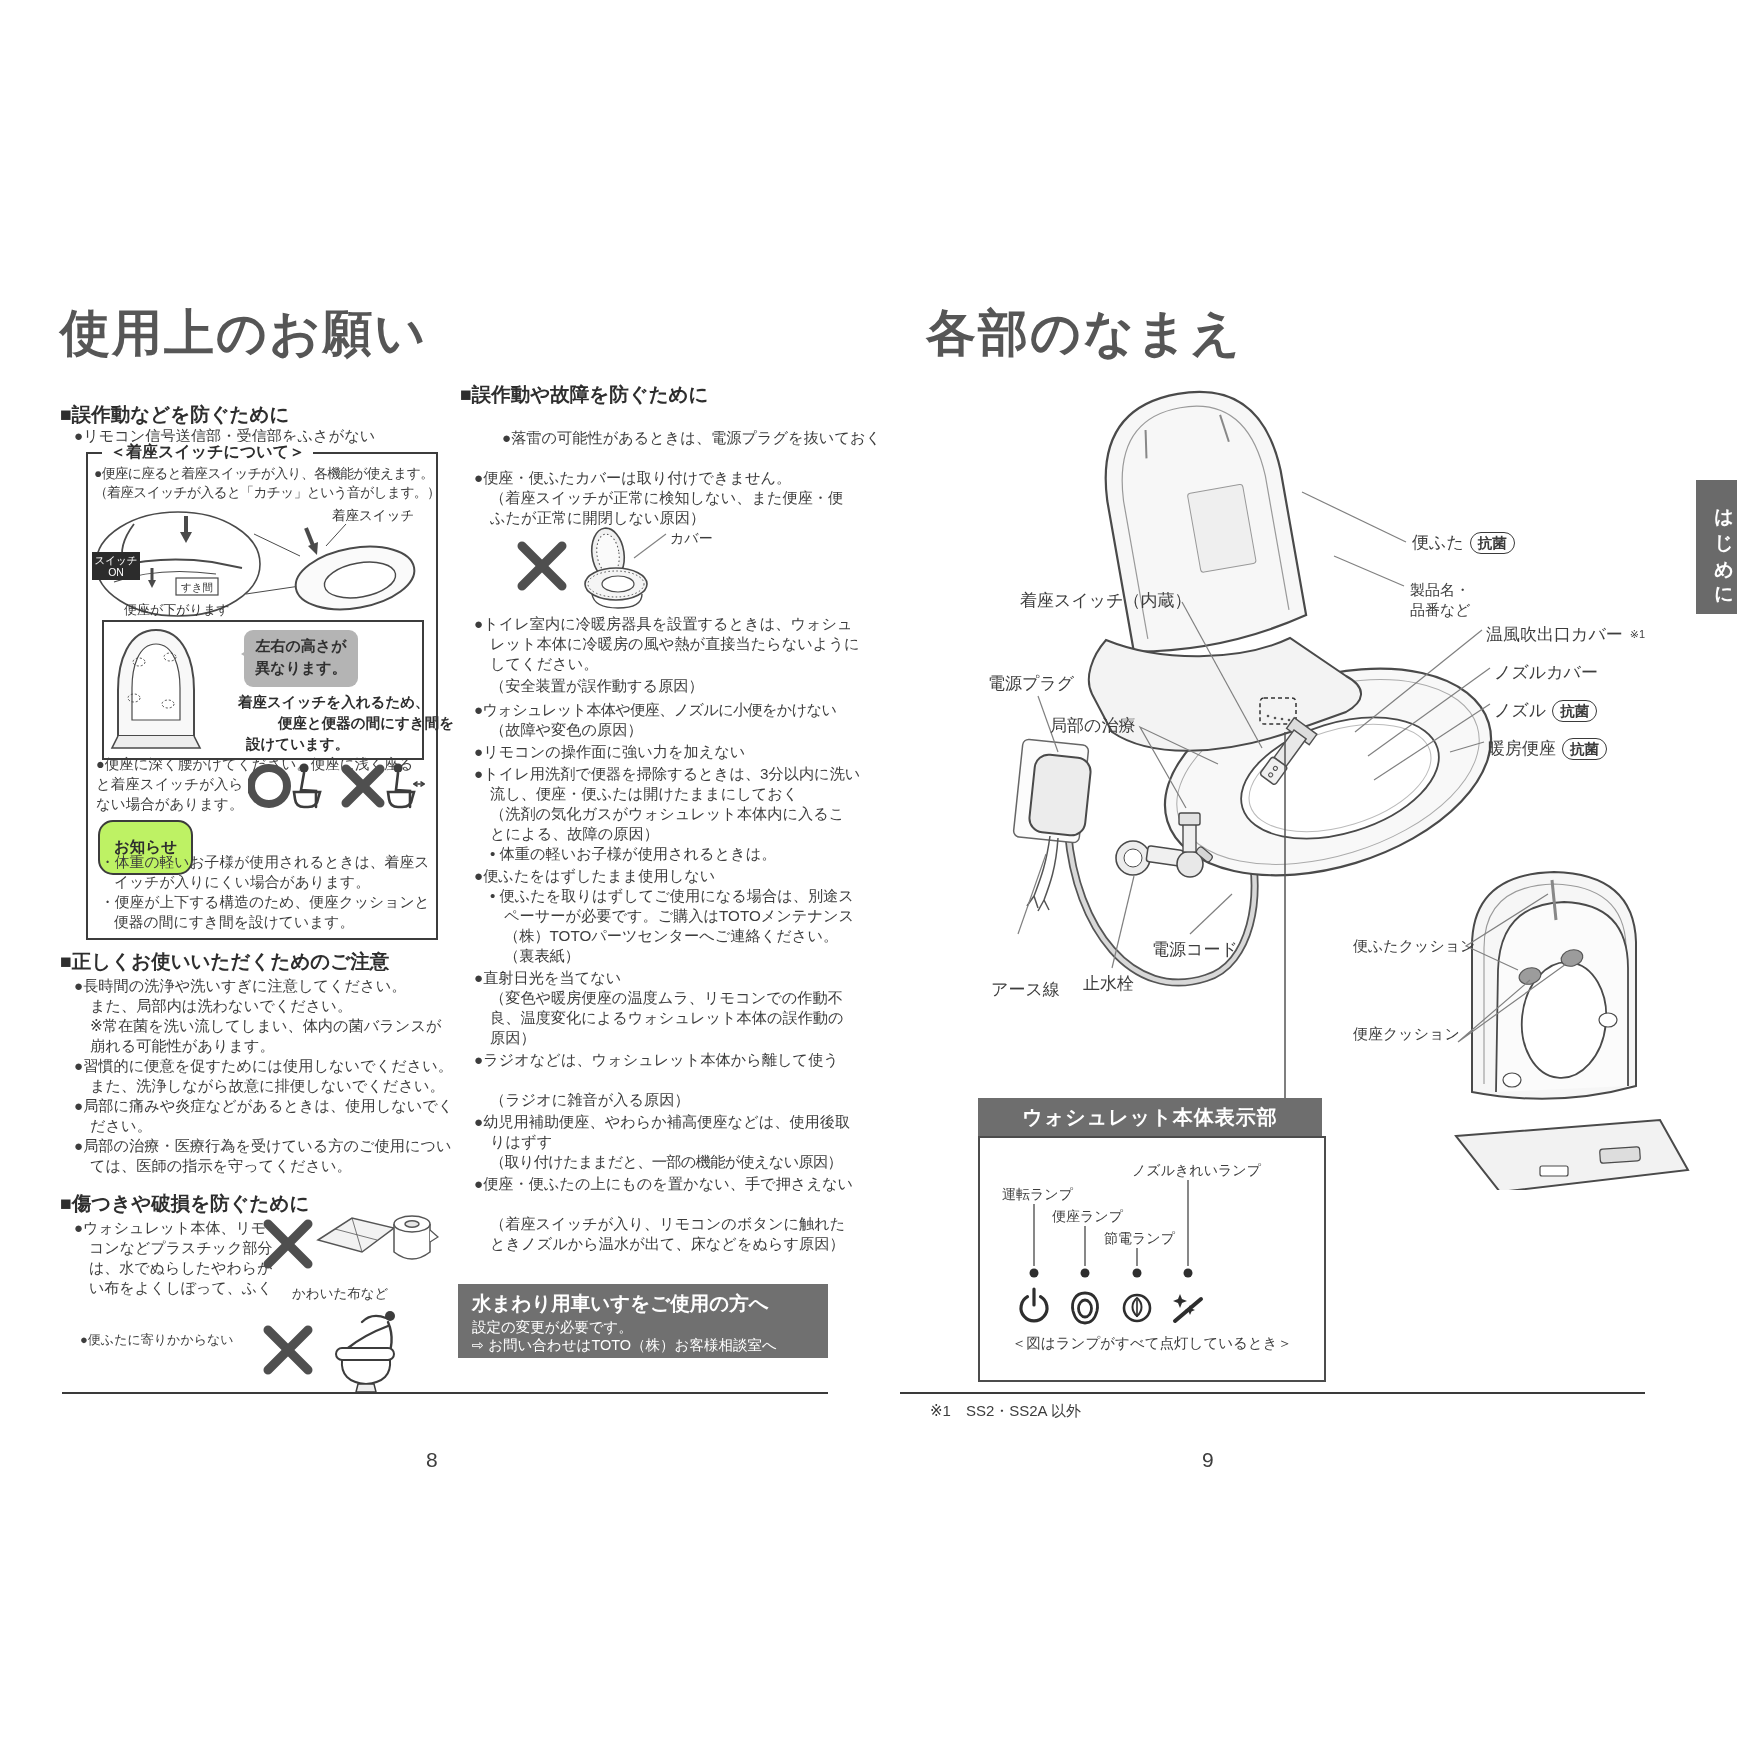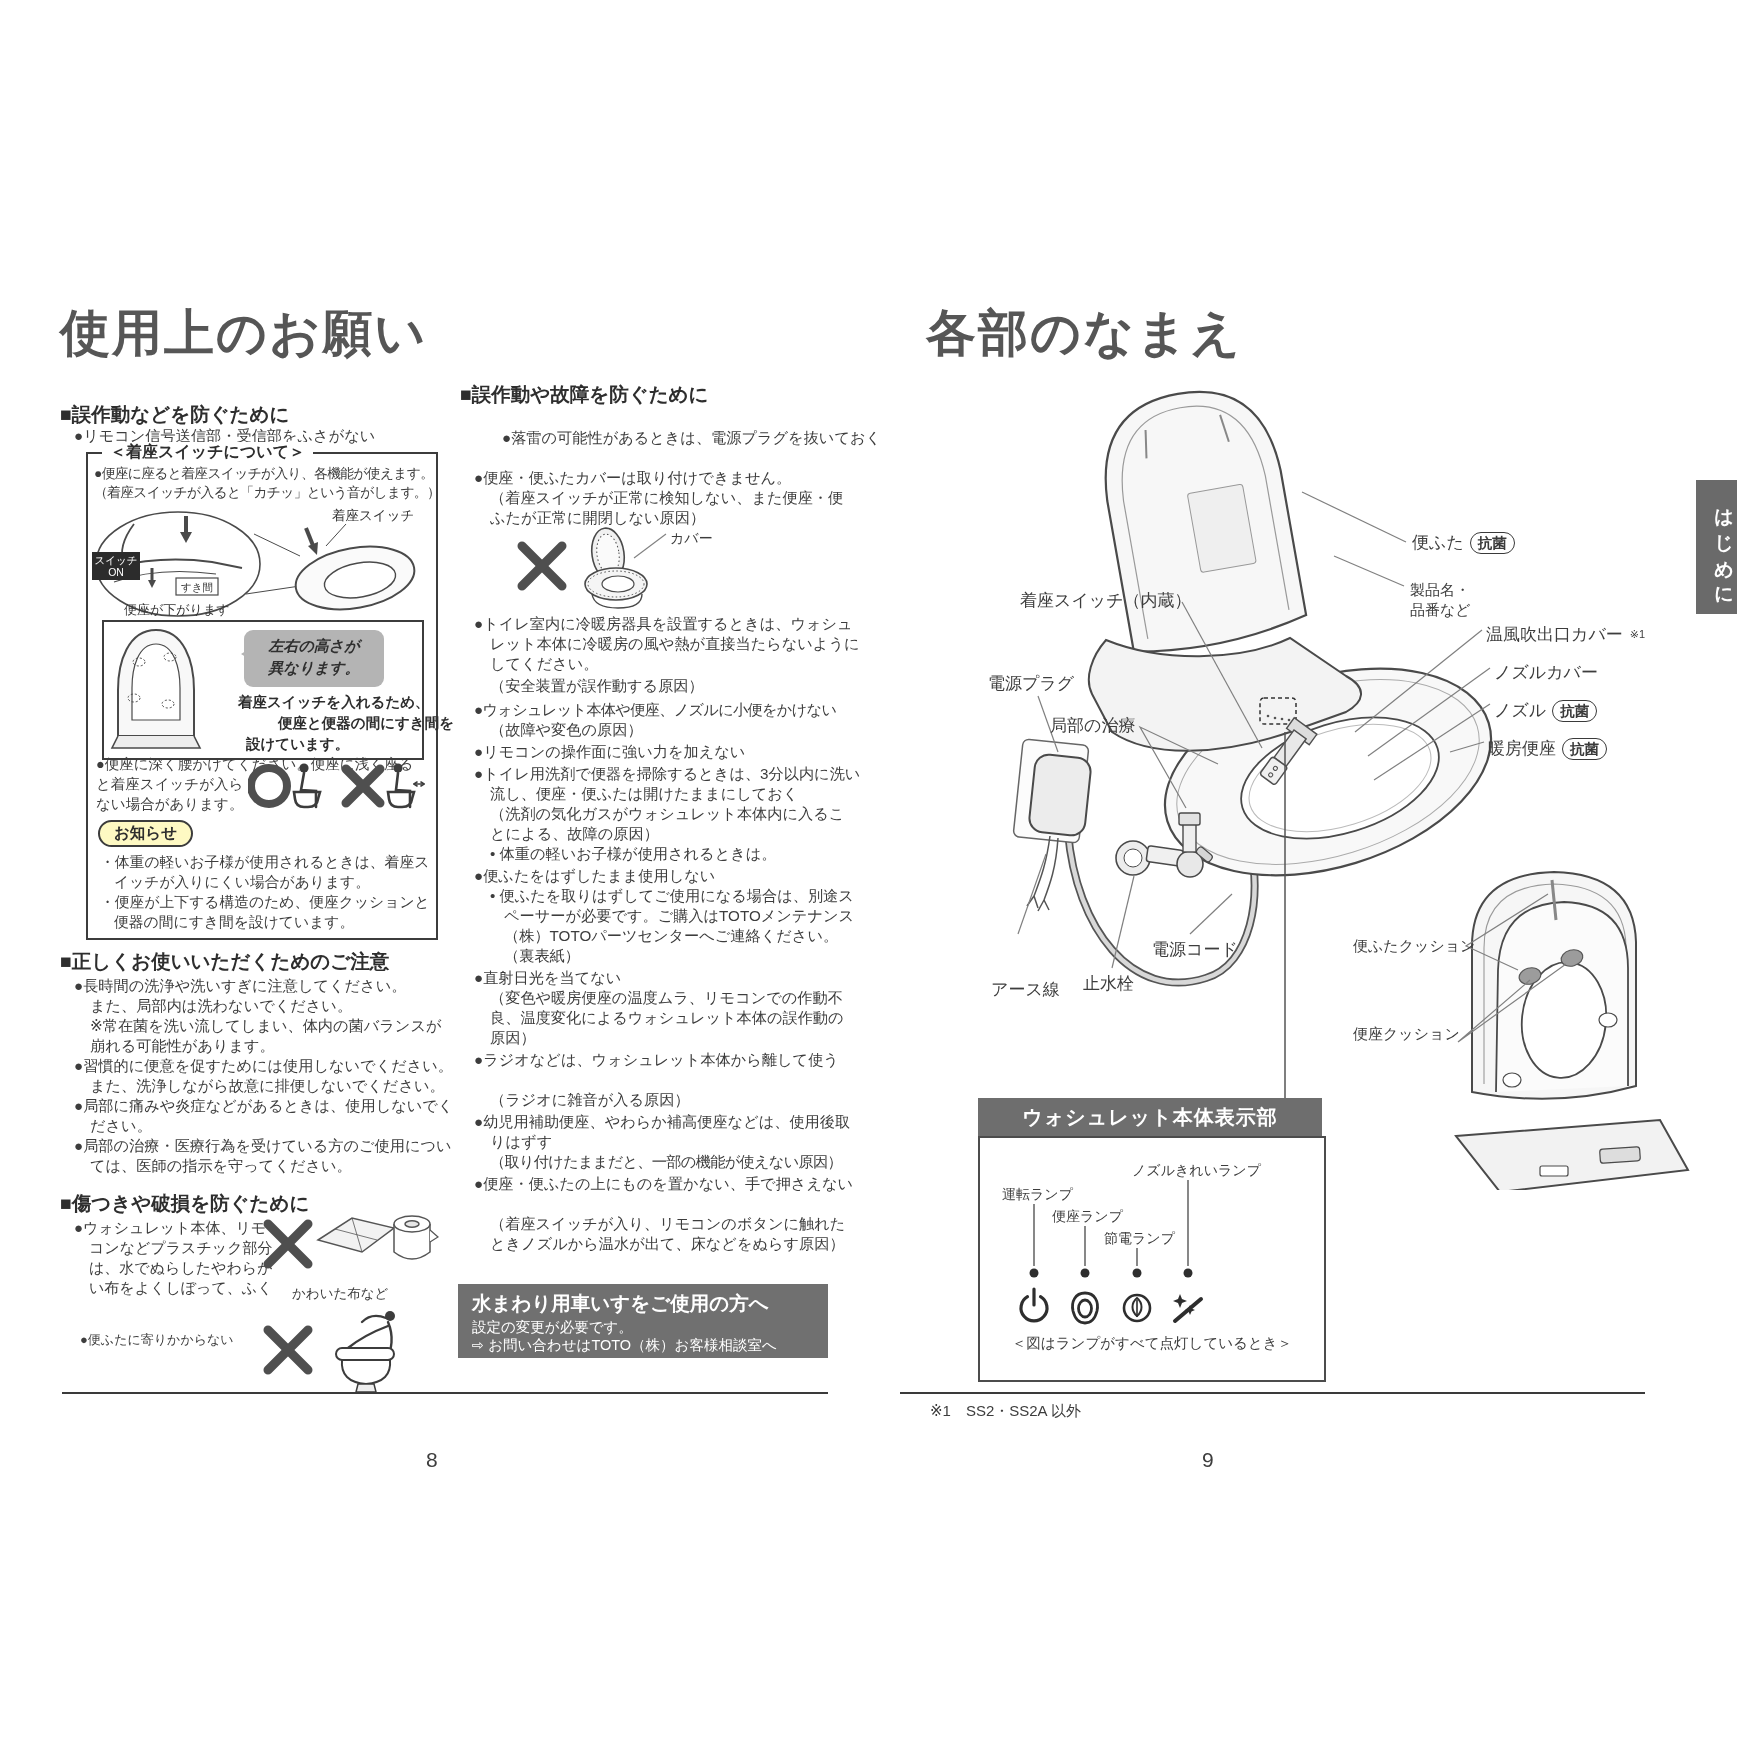--- a/index.html
+++ b/index.html
@@ -15,22 +15,22 @@
   .tight{letter-spacing:-0.7px;}
   .box{border:2px solid #3c3c3c;background:#fff;}
   .boxtitle{position:absolute;top:-12px;left:14px;background:#fff;padding:0 8px;
             font-size:16px;font-weight:700;color:#2e2e2e;white-space:nowrap;}
   .innerbox{position:absolute;border:2px solid #3c3c3c;background:#fff;}
   .bubble{position:absolute;background:#b4b4b4;border-radius:9px;color:#2f2f2f;
           font-size:15px;font-weight:600;line-height:22px;text-align:center;padding-top:5px;}
   .bubble:before{content:"";position:absolute;left:-11px;top:16px;border:8px solid transparent;
           border-right:13px solid #b4b4b4;}
   .boldnote{font-size:14.5px;font-weight:800;color:#2e2e2e;line-height:21px;white-space:nowrap;}
-  .pill{display:inline-block;border:2px solid #3c3c3c;border-radius:15px;padding:1px 14px;
-        font-size:15.5px;font-weight:700;color:#2e2e2e;background:#fef9c3;white-space:nowrap;}
+  .pill{display:inline-block;border:2px solid #3c3c3c;border-radius:15px;padding:15px 14px;
+        font-size:15.5px;font-weight:700;color:#2e2e2e;background:#bef264;white-space:nowrap;}
   .graybox{background:#707070;color:#ffffff;}
   .gb-title{font-size:19.5px;font-weight:800;white-space:nowrap;}
   .gb-line{font-size:14.5px;white-space:nowrap;}
   .rule{background:#3a3a3a;height:2px;}
   .pageno{font-size:21px;color:#3d3d3d;}
   .dlabel{font-size:17px;color:#3d3d3d;white-space:nowrap;display:flex;align-items:center;gap:6px;}
   .dlabel-s{font-size:15px;color:#3d3d3d;white-space:nowrap;}
   .kin{display:inline-block;border:1.6px solid #3a3a3a;border-radius:11px;padding:0 7px;
        font-size:14.5px;font-weight:600;line-height:20px;color:#3a3a3a;background:#fff;}
   .sup{font-size:11px;vertical-align:super;margin-left:1px;}
@@ -90,21 +90,21 @@
       <g stroke="#4a4a4a" fill="none">
         <path d="M50,6 C22,6 12,38 12,66 L12,112 L88,112 L88,66 C88,38 78,6 50,6 Z" fill="#f8f8f8" stroke-width="2"></path>
         <path d="M50,20 C32,20 26,44 26,64 L26,96 L74,96 L74,64 C74,44 68,20 50,20 Z" fill="#ffffff" stroke-width="1.2"></path>
         <ellipse cx="33" cy="38" rx="6" ry="4" stroke-dasharray="2,2" stroke-width="1"></ellipse>
         <ellipse cx="64" cy="33" rx="6" ry="4" stroke-dasharray="2,2" stroke-width="1"></ellipse>
         <ellipse cx="28" cy="74" rx="6" ry="4" stroke-dasharray="2,2" stroke-width="1"></ellipse>
         <ellipse cx="62" cy="80" rx="6" ry="4" stroke-dasharray="2,2" stroke-width="1"></ellipse>
         <path d="M12,112 L6,124 L94,124 L88,112" fill="#ededed" stroke-width="1.6"></path>
       </g>
     </svg>
-    <div class="bubble" style="left:140px;top:8px;width:140px;height:52px;font-style:italic;">
+    <div class="bubble" style="left:140px;top:8px;width:114px;height:52px;">
       <div>左右の高さが</div>
       <div>異なります。</div>
     </div>
     <div class="abs boldnote" style="left:134px;top:70px;">着座スイッチを入れるため、</div>
     <div class="abs boldnote" style="left:134px;top:91px;margin-left:40px;">便座と便器の間にすき間を</div>
     <div class="abs boldnote" style="left:134px;top:112px;margin-left:8px;">設けています。</div>
   </div>
 
   <div class="abs p nw" style="left:8px;top:300px;font-size:14.5px;">●便座に深く腰かけてください。便座に浅く座る</div>
   <div class="abs p" style="left:8px;top:320px;width:160px;font-size:14.5px;">と着座スイッチが入らない場合があります。</div>

